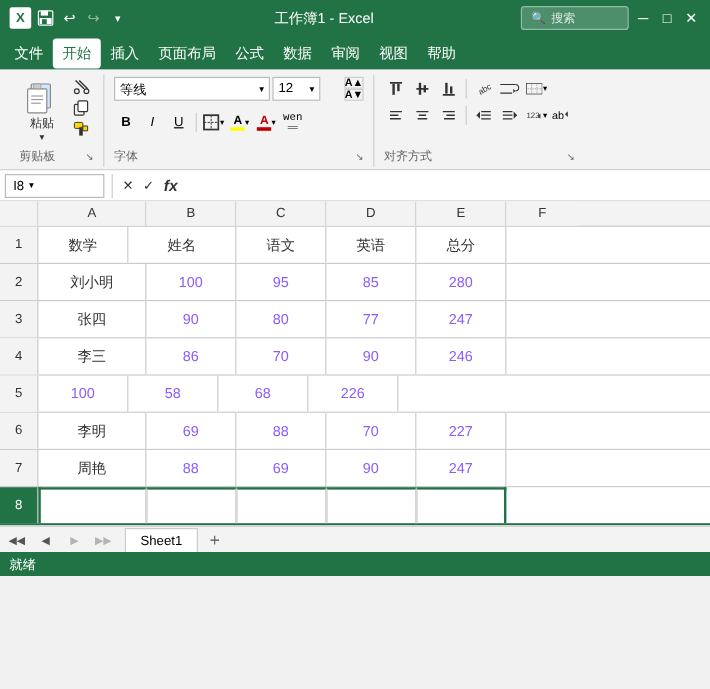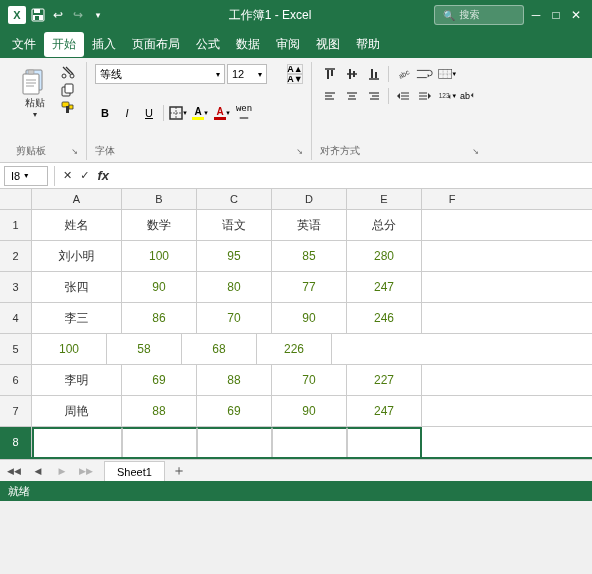--- a/index.html
+++ b/index.html
@@ -119,21 +119,21 @@
       position: relative;
     }
     .small-btns { display: flex; flex-direction: column; gap: 2px; }
     .small-btn {
       font-size: 10px; padding: 1px 3px; cursor: pointer;
       display: flex; align-items: center; gap: 2px;
     }
 
     
     .font-group { min-width: 160px; }
-    .font-row { display: flex; align-items: center; gap: 2px; margin-bottom: 19px; }
+    .font-row { display: flex; align-items: center; gap: 2px; margin-bottom: 8px; }
     .font-selector {
       width: 130px; height: 20px;
       border: 1px solid #bbb; background: white;
       font-size: 11px; padding: 0 4px;
       display: flex; align-items: center; justify-content: space-between;
     }
     .size-selector {
       width: 40px; height: 20px;
       border: 1px solid #bbb; background: white;
       font-size: 11px; padding: 0 4px;
@@ -167,21 +167,21 @@
     .formula-bar {
       background: white;
       border-bottom: 1px solid #ccc;
       height: 26px;
       display: flex;
       align-items: center;
       padding: 0 4px;
       gap: 4px;
     }
     .cell-ref {
-      width: 44px;
+      width: 83px;
       border: 1px solid #bbb;
       height: 20px;
       display: flex; align-items: center;
       padding: 0 6px;
       font-size: 11px;
     }
     .formula-divider { width: 1px; height: 20px; background: #ccc; margin: 0 2px; }
     .formula-icon-btn { font-size: 11px; cursor: pointer; padding: 0 2px; color: #333; }
     .formula-input {
       flex: 1;
@@ -235,21 +235,21 @@
       height: 30px;
       border-right: 1px solid #ccc;
       display: flex; align-items: center; justify-content: center;
       font-size: 11px; color: #333;
       background: #f3f3f3;
     }
     .cell {
       height: 30px;
       border-right: 1px solid #ccc;
       display: flex; align-items: center; justify-content: center;
-      font-size: 12px; color: #4d7c0f;
+      font-size: 12px; color: #8b5cf6;
       cursor: cell;
     }
     .cell.col-a { width: 90px; min-width: 90px; color: #333; }
     .cell.col-b { width: 75px; min-width: 75px; }
     .cell.col-c { width: 75px; min-width: 75px; }
     .cell.col-d { width: 75px; min-width: 75px; }
     .cell.col-e { width: 75px; min-width: 75px; }
     .cell.col-f { width: 60px; min-width: 60px; border-right: none; color: #333; }
     .cell.header { color: #333; font-weight: normal; }
     .data-row-8 .row-num { background: #217346; color: white; }
@@ -576,22 +576,22 @@
     <div class="col-header col-a">A</div>
     <div class="col-header col-b">B</div>
     <div class="col-header col-c">C</div>
     <div class="col-header col-d">D</div>
     <div class="col-header col-e">E</div>
     <div class="col-header col-f">F</div>
   </div>
 
   <div class="data-row">
     <div class="row-num">1</div>
+    <div class="cell col-b header">数学</div>
     <div class="cell col-a header">姓名</div>
-    <div class="cell col-b header">数学</div>
     <div class="cell col-c header">语文</div>
     <div class="cell col-d header">英语</div>
     <div class="cell col-e header">总分</div>
     <div class="cell col-f"></div>
   </div>
 
   <div class="data-row">
     <div class="row-num">2</div>
     <div class="cell col-a">刘小明</div>
     <div class="cell col-b">100</div>

